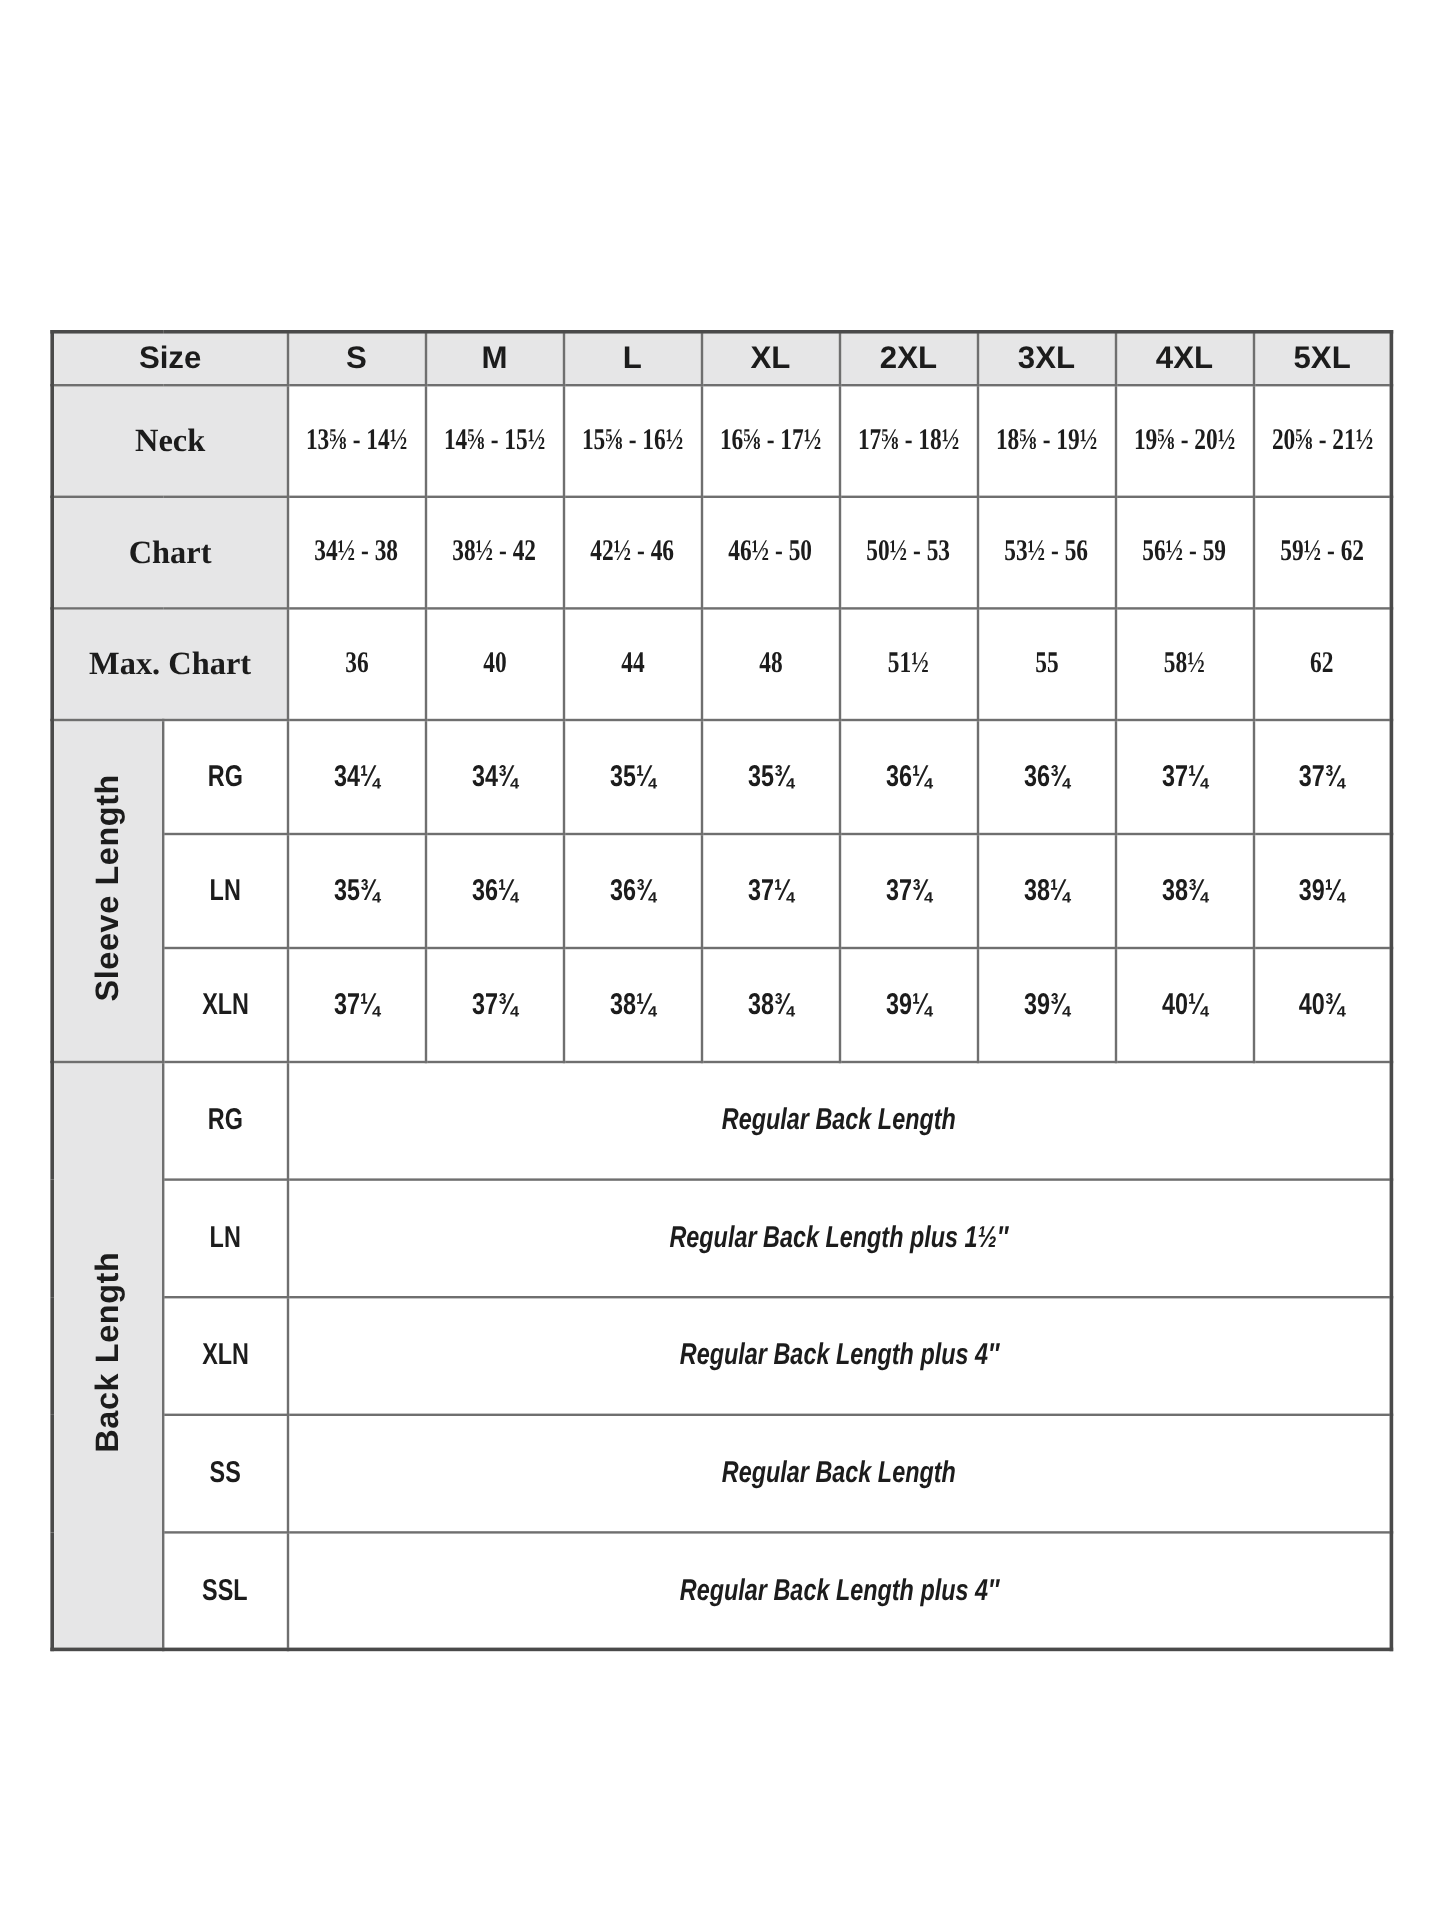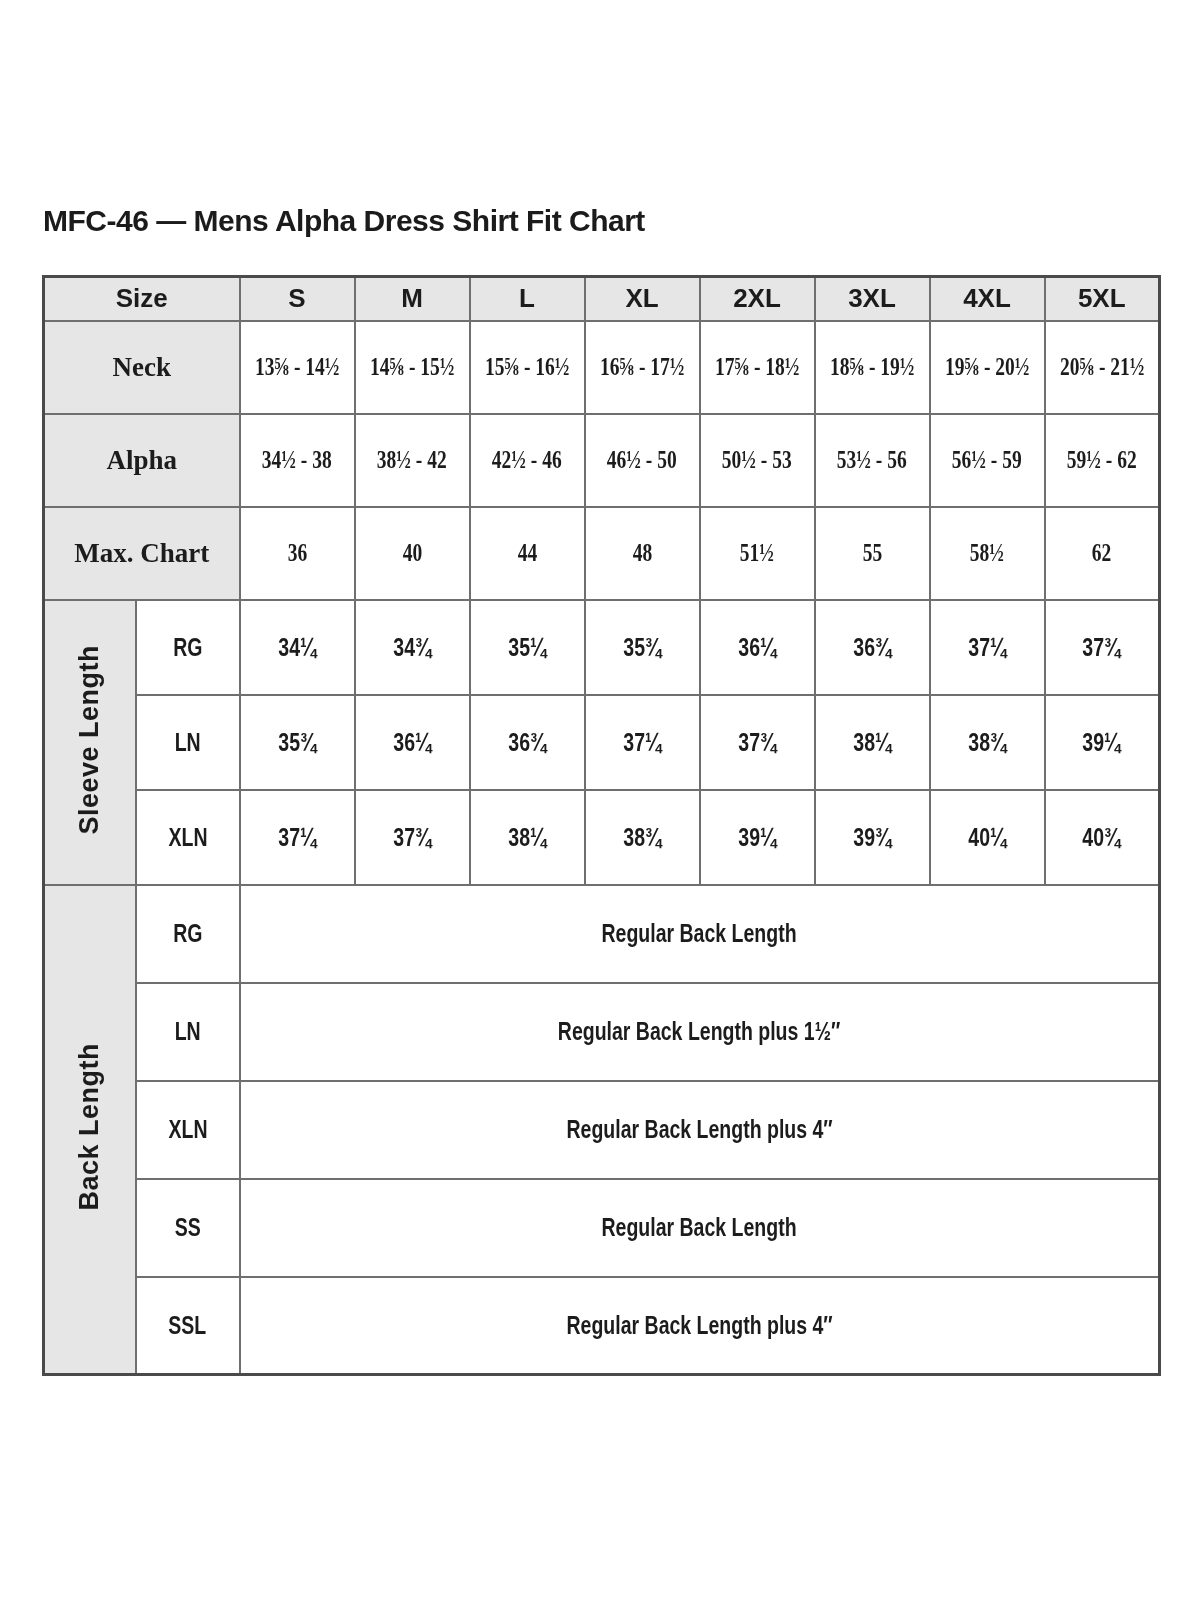--- a/index.html
+++ b/index.html
@@ -72,28 +72,28 @@
   .val span, .sub span, .merged span {
     display: inline-block;
     transform: scaleX(0.78);
     transform-origin: center;
     white-space: nowrap;
   }
   .merged {
     font-size: 25px;
     font-weight: 700;
     background: #ffffff;
+    font-style: italic;
   }
 </style>
 </head>
 <body>
 
 <div class="page">
 
-  <div class="title">MFC-46 — Mens Alpha Dress Shirt Fit Chart</div>
 
   <table class="fit">
     <colgroup>
       <col style="width:92px">
       <col style="width:104px">
       <col style="width:115px">
         <col style="width:115px">
         <col style="width:115px">
         <col style="width:115px">
       <col style="width:115px">
@@ -121,21 +121,21 @@
       <td class="val"><span>14⅝ - 15½</span></td>
       <td class="val"><span>15⅝ - 16½</span></td>
       <td class="val"><span>16⅝ - 17½</span></td>
       <td class="val"><span>17⅝ - 18½</span></td>
       <td class="val"><span>18⅝ - 19½</span></td>
       <td class="val"><span>19⅝ - 20½</span></td>
       <td class="val"><span>20⅝ - 21½</span></td>
     </tr>
 
     <tr class="std-row">
-      <th colspan="2" class="gray rowlabel">Alpha</th>
+      <th colspan="2" class="gray rowlabel">Chart</th>
       <td class="val"><span>34½ - 38</span></td>
       <td class="val"><span>38½ - 42</span></td>
       <td class="val"><span>42½ - 46</span></td>
       <td class="val"><span>46½ - 50</span></td>
       <td class="val"><span>50½ - 53</span></td>
       <td class="val"><span>53½ - 56</span></td>
       <td class="val"><span>56½ - 59</span></td>
       <td class="val"><span>59½ - 62</span></td>
     </tr>
 

